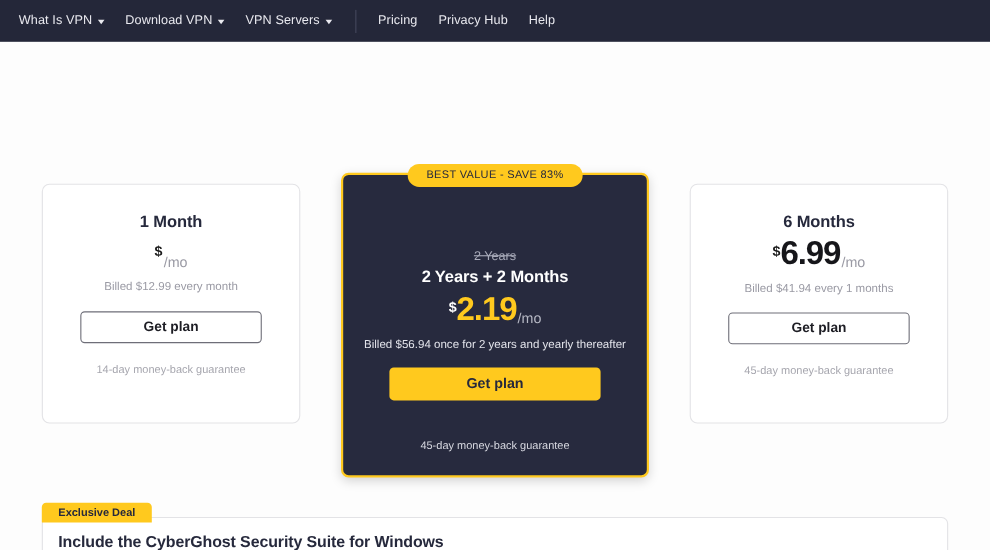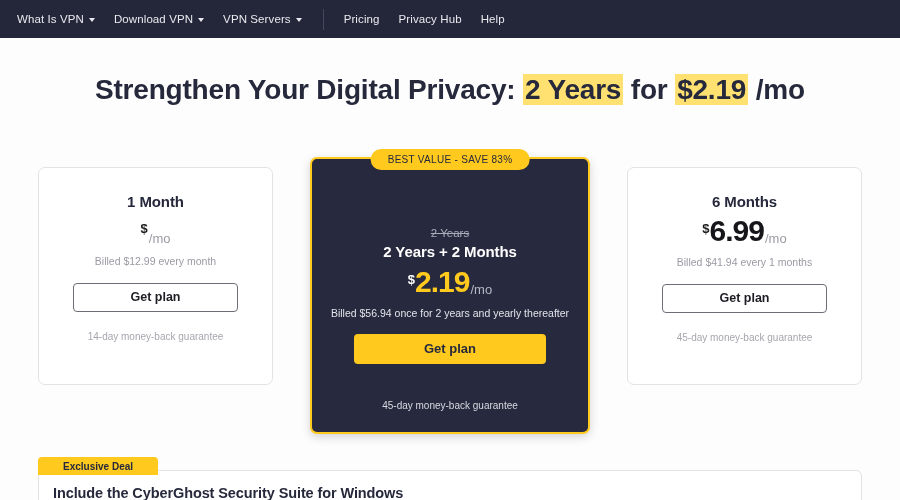--- a/index.html
+++ b/index.html
@@ -174,21 +174,21 @@
     border: 1px solid #e3e3e6;
     border-radius: 6px;
     background: #ffffff;
   }
   .deal-badge {
     position: absolute;
     left: 38px; top: 457px;
     background: #ffc91e;
     color: #26293c;
     font-size: 10px; font-weight: bold;
-    padding: 4px 25px 3px;
+    padding: 4px 15px 3px;
     border-radius: 4px 4px 0 0;
   }
   .bottom-title {
     position: absolute;
     left: 53px; top: 485px;
     font-size: 14.5px; font-weight: bold; color: #26293c;
     letter-spacing: -.1px;
     white-space: nowrap;
   }
 </style>
@@ -213,21 +213,20 @@
       </div>
     </div>
     <div class="nav-divider"></div>
     <div class="nav-group">
       <div class="nav-item">Pricing</div>
       <div class="nav-item">Privacy Hub</div>
       <div class="nav-item">Help</div>
     </div>
   </nav>
 
-  <h1 class="headline"><span>Strengthen Your Digital Privacy: </span><span class="hl-mark">2 Years</span><span> for </span><span class="hl-mark">$2.19</span><span> /mo</span></h1>
 
   <div class="cards">
 
     <div class="card left">
       <div class="plan-name">1 Month</div>
       <div class="price-row">
         <span class="cur">$</span>
         <span class="per">/mo</span>
       </div>
       <div class="billed">Billed $12.99 every month</div>

